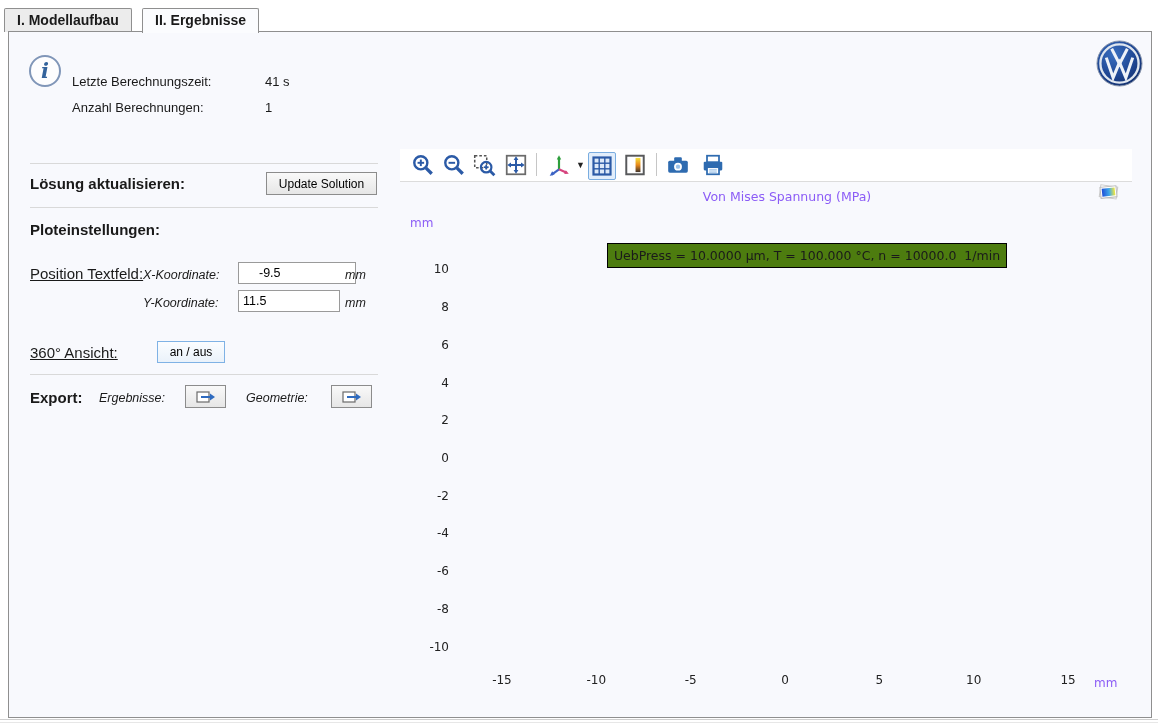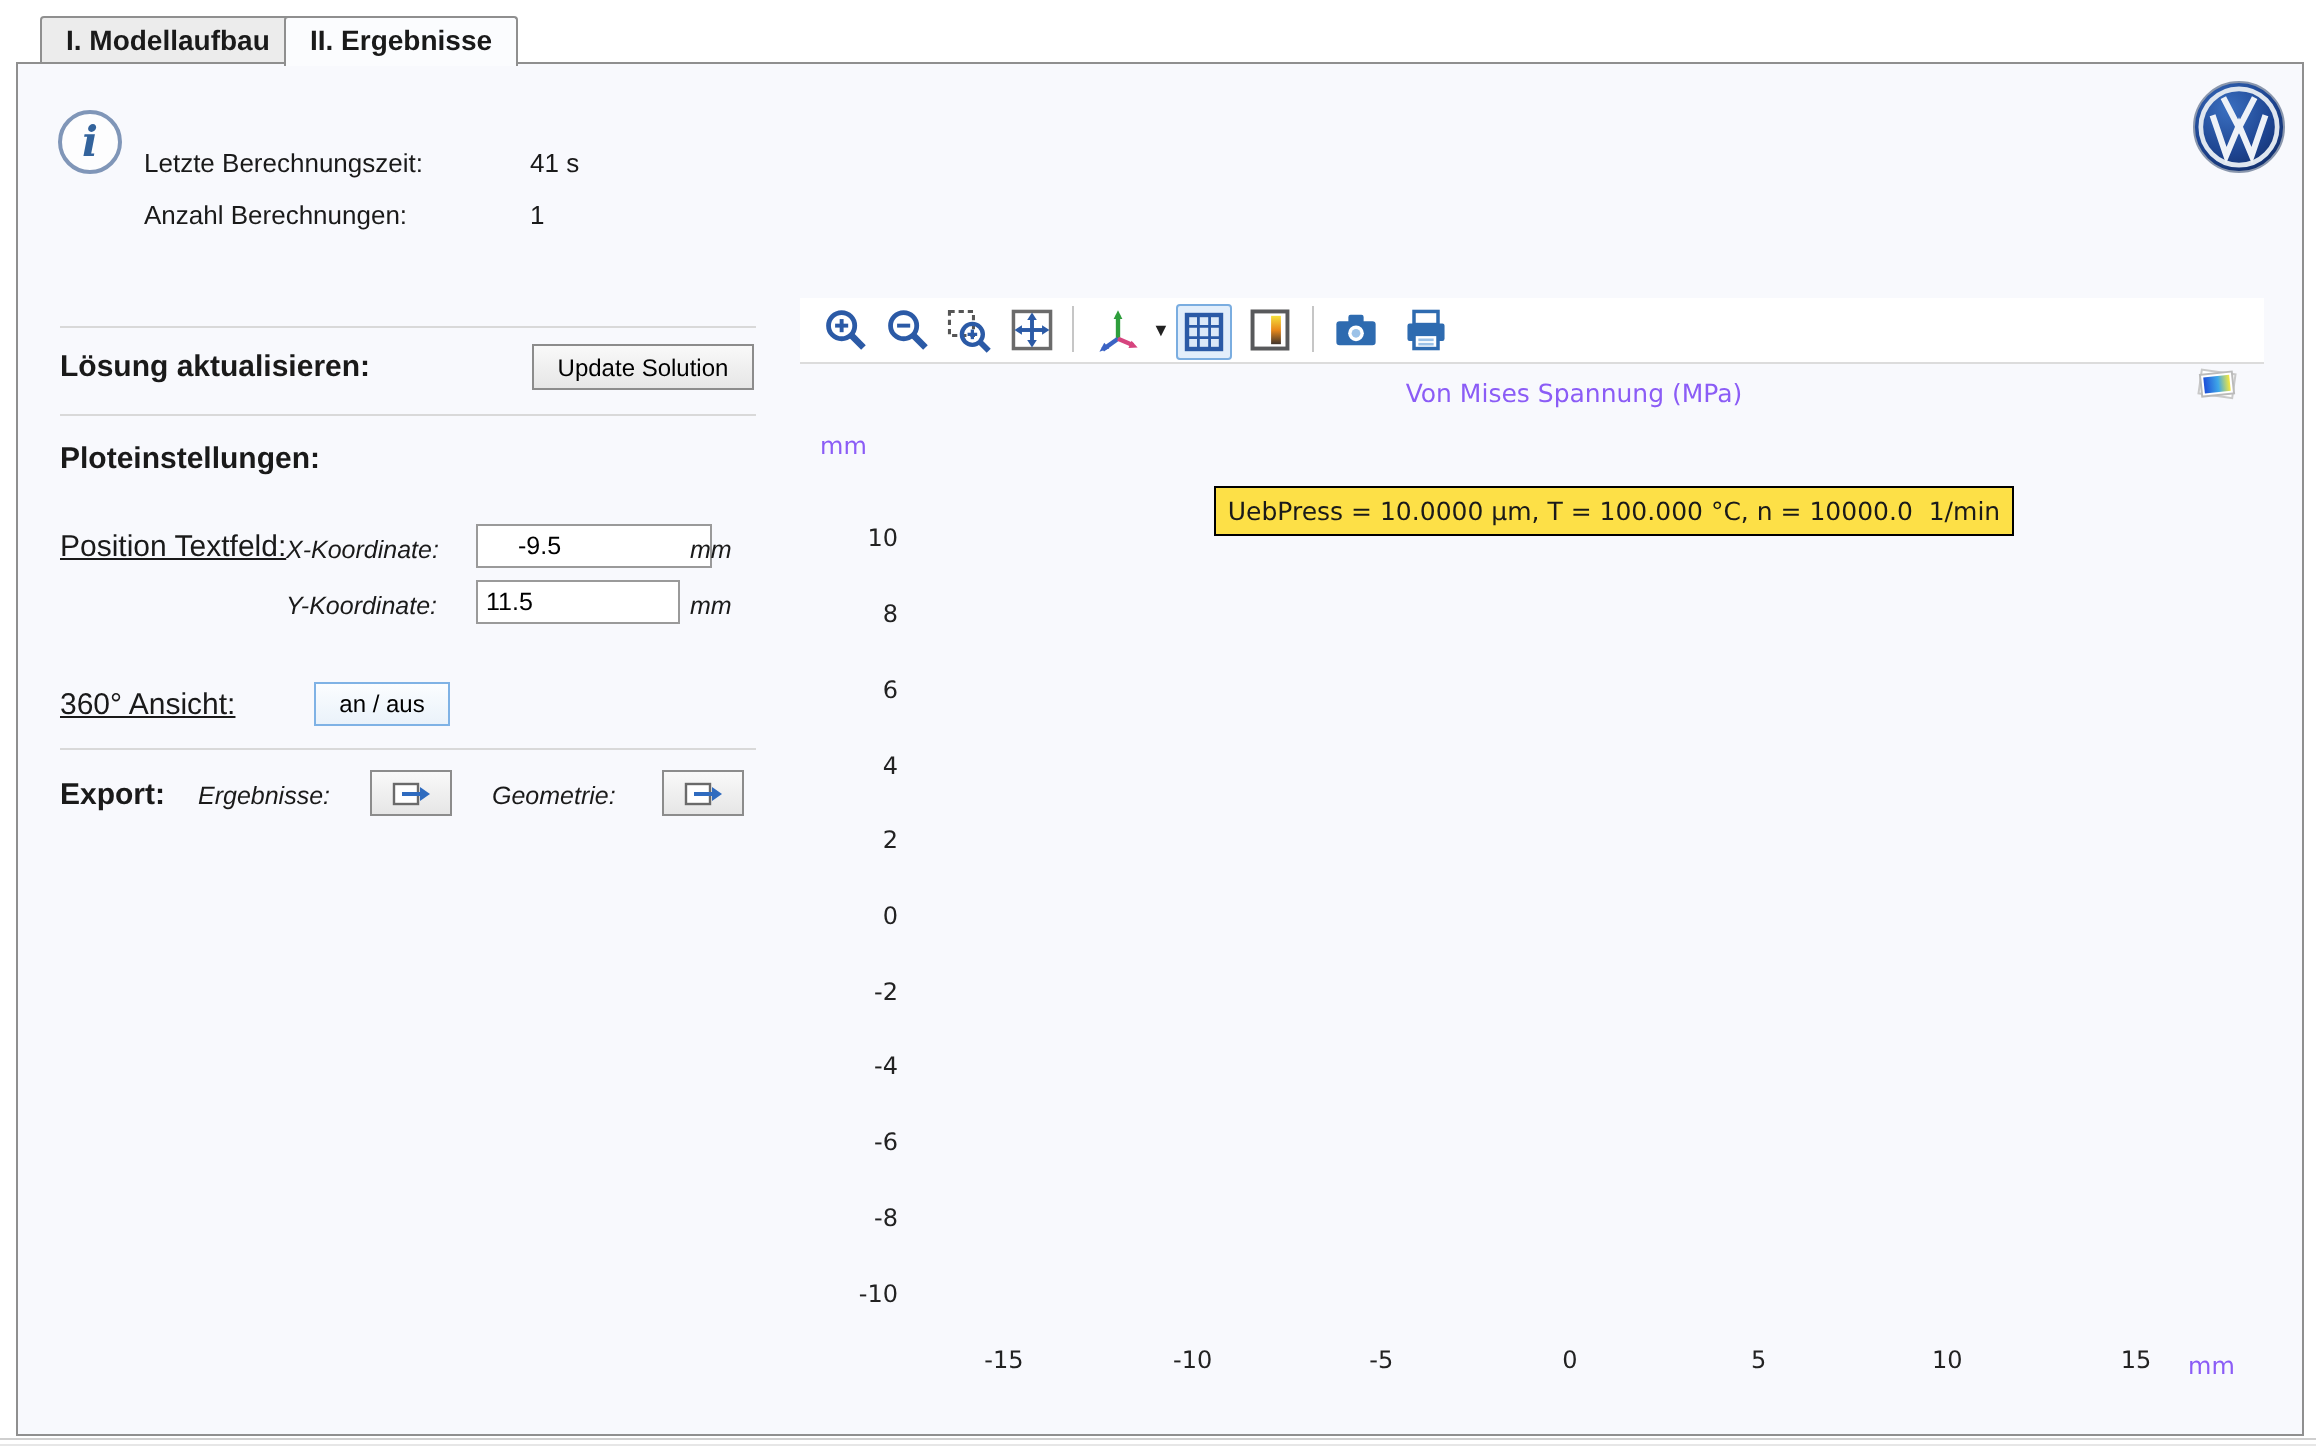--- a/index.html
+++ b/index.html
@@ -40,31 +40,31 @@
     justify-content:center;border-radius:2px;}
   .tbtn.active{border:1px solid #7aade0;background:#e2eefb;}
   .tsep{position:absolute;top:4px;width:1px;height:23px;background:#c6c6c6;}
   .caret{position:absolute;top:11px;font-size:9px;color:#222;}
   
   #plot-frame{position:absolute;left:455px;top:221px;width:664px;height:451px;
     border:1.5px solid #3a3a3a;box-sizing:border-box;background:#fff;z-index:5;}
   .plot-text{position:absolute;font-family:"DejaVu Sans",sans-serif;color:#8b5cf6;z-index:6;}
   .tick-label{position:absolute;font-family:"DejaVu Sans",sans-serif;font-size:12px;color:#222;z-index:6;}
   #annotation-box{position:absolute;left:607px;top:243px;width:398px;height:23px;
-    border:1.6px solid #000;background:#fde047;z-index:8;display:flex;align-items:center;
+    border:1.6px solid #000;background:#4d7c0f;z-index:8;display:flex;align-items:center;
     justify-content:center;font-family:"DejaVu Sans",sans-serif;font-size:12.5px;white-space:pre;}
   #bottom-line1{position:absolute;left:0;top:719px;width:1158px;height:1px;background:#cfcfcf;}
   #bottom-line2{position:absolute;left:0;top:722px;width:1158px;height:1px;background:#e7e7e7;}
 </style>
 </head>
 <body>
 
 <div id="app">
 
-  <div class="main-tab" style="left:20px;">I. Modellaufbau</div>
+  <div class="main-tab" style="left:4px;">I. Modellaufbau</div>
   <div class="main-tab active" style="left:142px;">II. Ergebnisse</div>
 
   <div id="main-panel"></div>
 
   <div class="abs" style="left:28px;top:54px;z-index:8;">
     <svg width="34" height="34" viewBox="0 0 34 34">
       <circle cx="17" cy="17" r="15" fill="#fdfdfe" stroke="#8096b8" stroke-width="2"></circle>
       <text x="17" y="24" text-anchor="middle" font-family="DejaVu Serif,serif" font-style="italic" font-weight="bold" font-size="21" fill="#33639c">i</text>
     </svg>
   </div>

